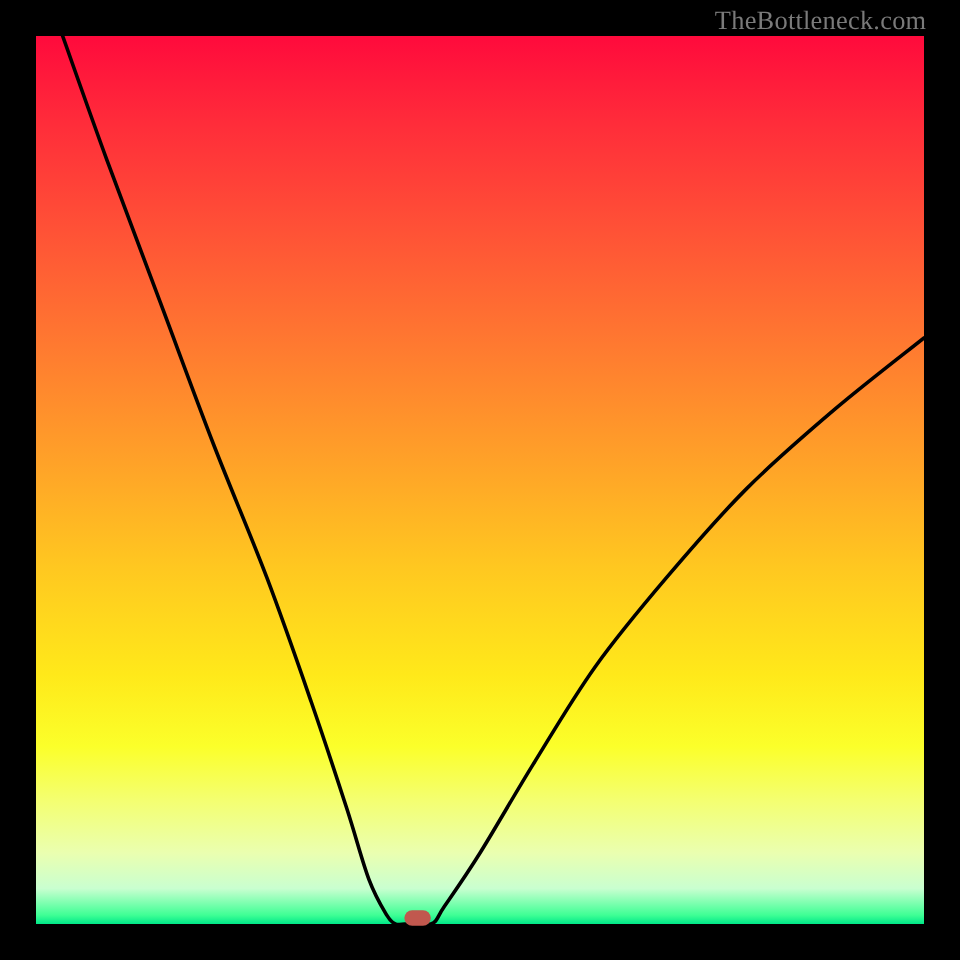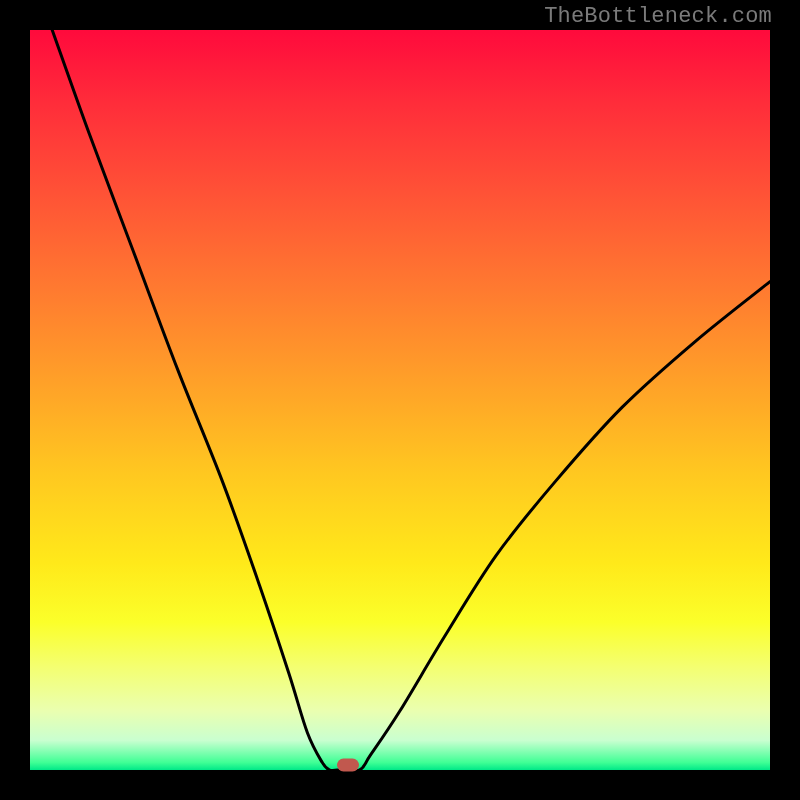--- a/index.html
+++ b/index.html
@@ -37,21 +37,21 @@
       #eaffb0 92%,
       #c9ffd0 96%,
       #3fff95 99%,
       #00e888 100%
     );
   }
   .watermark {
     position: absolute;
     top: 4px;
     right: 28px;
-    font-family: Liberation Mono, monospace;
+    font-family: Liberation Serif, serif;
     font-size: 22px;
     font-weight: 500;
     color: #7a7a7a;
     letter-spacing: 0.2px;
     user-select: none;
   }
   svg.curve {
     position: absolute;
     left: 0;
     top: 0;

